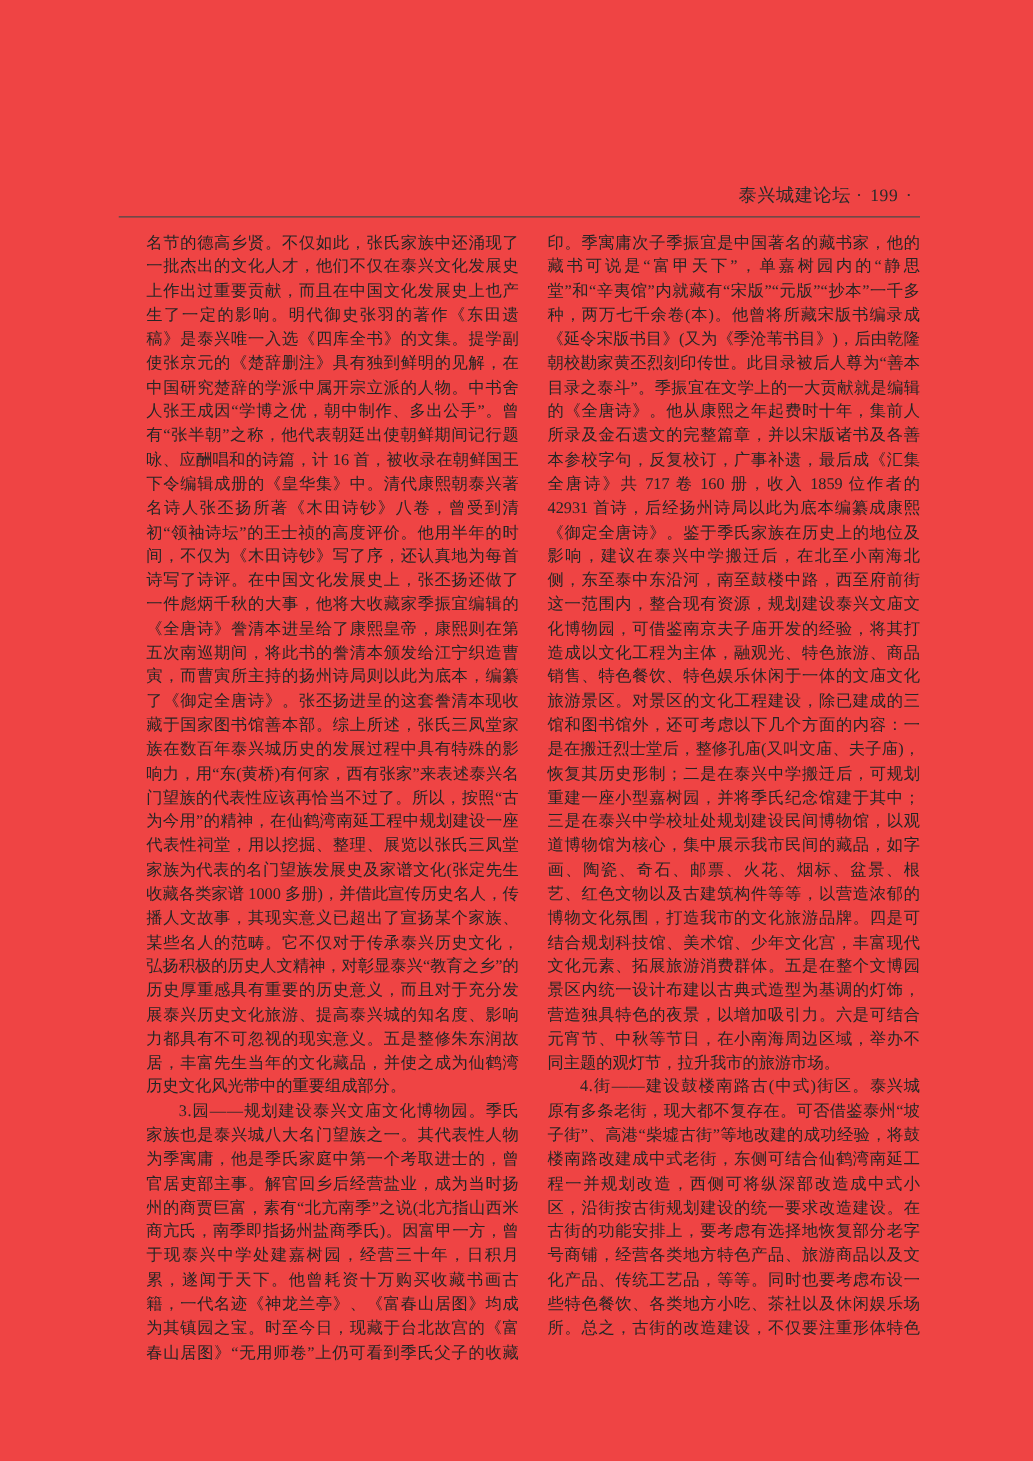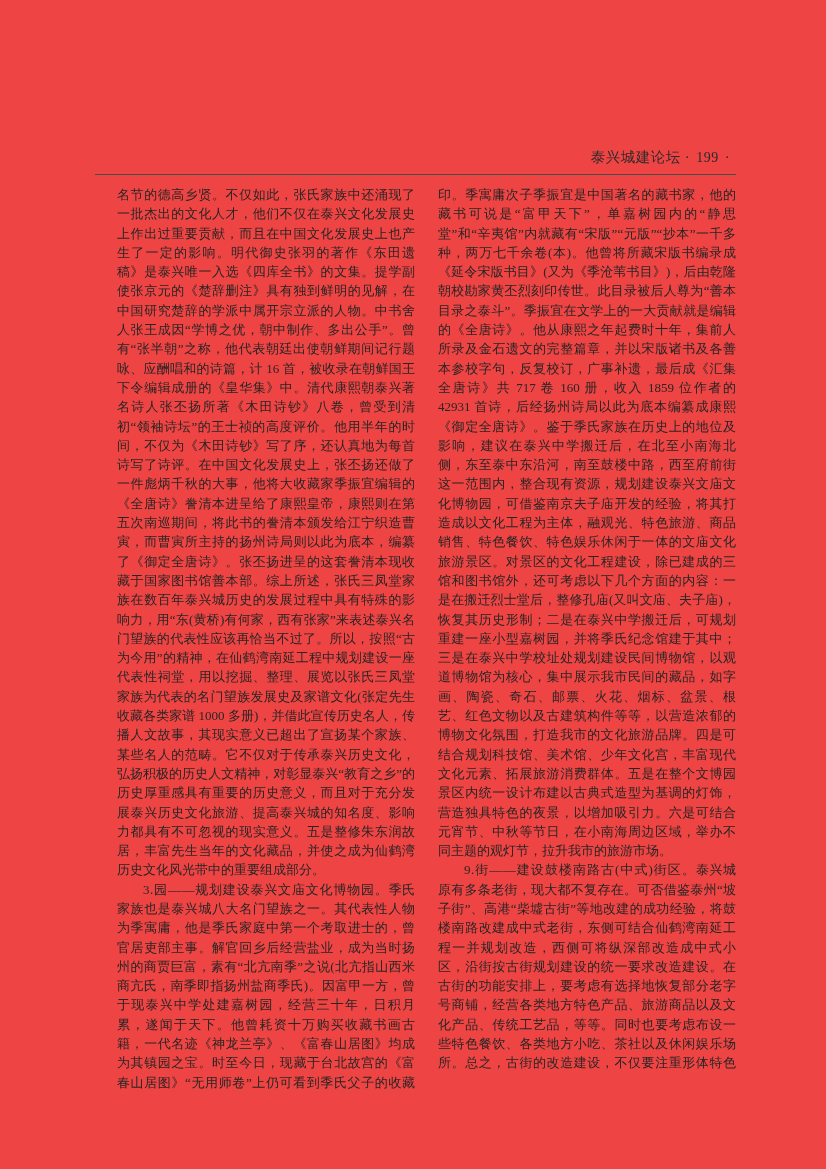--- a/index.html
+++ b/index.html
@@ -76,16 +76,16 @@
     <div class="running-header">
       <span>泰兴城建论坛</span>
       <span class="dot">·</span>
       <span class="pagenum">199</span>
       <span class="dot">·</span>
     </div>
     <hr class="header-rule">
     <div class="article">
         <p class="para"><span class="normal">名节的德高乡贤。不仅如此，张氏家族中还涌现了一批杰出的文化人才，他们不仅在泰兴文化发展史上作出过重要贡献，而且在中国文化发展史上也产生了一定的影响。明代御史张羽的著作《东田遗稿》是泰兴唯一入选《四库全书》的文集。提学副使张京元的《楚辞删注》具有独到鲜明的见解，在中国研究楚辞的学派中属开宗立派的人物。中书舍人张王成因“学博之优，朝中制作、多出公手”。曾有“张半朝”之称，他代表朝廷出使朝鲜期间记行题咏、应酬唱和的诗篇，计 16 首，被收录在朝鲜国王下令编辑成册的《皇华集》中。清代康熙朝泰兴著名诗人张丕扬所著《木田诗钞》八卷，曾受到清初“领袖诗坛”的王士祯的高度评价。他用半年的时间，不仅为《木田诗钞》写了序，还认真地为每首诗写了诗评。在中国文化发展史上，张丕扬还做了一件彪炳千秋的大事，他将大收藏家季振宜编辑的《全唐诗》誊清本进呈给了康熙皇帝，康熙则在第五次南巡期间，将此书的誊清本颁发给江宁织造曹寅，而曹寅所主持的扬州诗局则以此为底本，编纂了《御定全唐诗》。张丕扬进呈的这套誊清本现收藏于国家图书馆善本部。综上所述，张氏三凤堂家族在数百年泰兴城历史的发展过程中具有特殊的影响力，用“东(黄桥)有何家，西有张家”来表述泰兴名门望族的代表性应该再恰当不过了。所以，按照“古为今用”的精神，在仙鹤湾南延工程中规划建设一座代表性祠堂，用以挖掘、整理、展览以张氏三凤堂家族为代表的名门望族发展史及家谱文化(张定先生收藏各类家谱 1000 多册)，并借此宣传历史名人，传播人文故事，其现实意义已超出了宣扬某个家族、某些名人的范畴。它不仅对于传承泰兴历史文化，弘扬积极的历史人文精神，对彰显泰兴“教育之乡”的历史厚重感具有重要的历史意义，而且对于充分发展泰兴历史文化旅游、提高泰兴城的知名度、影响力都具有不可忽视的现实意义。五是整修朱东润故居，丰富先生当年的文化藏品，并使之成为仙鹤湾历史文化风光带中的重要组成部分。</span></p>
         <p class="para indent"><span class="kai">3.园——规划建设泰兴文庙文化博物园。</span><span class="normal">季氏家族也是泰兴城八大名门望族之一。其代表性人物为季寓庸，他是季氏家庭中第一个考取进士的，曾官居吏部主事。解官回乡后经营盐业，成为当时扬州的商贾巨富，素有“北亢南季”之说(北亢指山西米商亢氏，南季即指扬州盐商季氏)。因富甲一方，曾于现泰兴中学处建嘉树园，经营三十年，日积月累，遂闻于天下。他曾耗资十万购买收藏书画古籍，一代名迹《神龙兰亭》、《富春山居图》均成为其镇园之宝。时至今日，现藏于台北故宫的《富春山居图》“无用师卷”上仍可看到季氏父子的收藏印。季寓庸次子季振宜是中国著名的藏书家，他的藏书可说是“富甲天下”，单嘉树园内的“静思堂”和“辛夷馆”内就藏有“宋版”“元版”“抄本”一千多种，两万七千余卷(本)。他曾将所藏宋版书编录成《延令宋版书目》(又为《季沧苇书目》)，后由乾隆朝校勘家黄丕烈刻印传世。此目录被后人尊为“善本目录之泰斗”。季振宜在文学上的一大贡献就是编辑的《全唐诗》。他从康熙之年起费时十年，集前人所录及金石遗文的完整篇章，并以宋版诸书及各善本参校字句，反复校订，广事补遗，最后成《汇集全唐诗》共 717 卷 160 册，收入 1859 位作者的 42931 首诗，后经扬州诗局以此为底本编纂成康熙《御定全唐诗》。鉴于季氏家族在历史上的地位及影响，建议在泰兴中学搬迁后，在北至小南海北侧，东至泰中东沿河，南至鼓楼中路，西至府前街这一范围内，整合现有资源，规划建设泰兴文庙文化博物园，可借鉴南京夫子庙开发的经验，将其打造成以文化工程为主体，融观光、特色旅游、商品销售、特色餐饮、特色娱乐休闲于一体的文庙文化旅游景区。对景区的文化工程建设，除已建成的三馆和图书馆外，还可考虑以下几个方面的内容：一是在搬迁烈士堂后，整修孔庙(又叫文庙、夫子庙)，恢复其历史形制；二是在泰兴中学搬迁后，可规划重建一座小型嘉树园，并将季氏纪念馆建于其中；三是在泰兴中学校址处规划建设民间博物馆，以观道博物馆为核心，集中展示我市民间的藏品，如字画、陶瓷、奇石、邮票、火花、烟标、盆景、根艺、红色文物以及古建筑构件等等，以营造浓郁的博物文化氛围，打造我市的文化旅游品牌。四是可结合规划科技馆、美术馆、少年文化宫，丰富现代文化元素、拓展旅游消费群体。五是在整个文博园景区内统一设计布建以古典式造型为基调的灯饰，营造独具特色的夜景，以增加吸引力。六是可结合元宵节、中秋等节日，在小南海周边区域，举办不同主题的观灯节，拉升我市的旅游市场。</span></p>
-        <p class="para indent"><span class="kai">9.街——建设鼓楼南路古(中式)街区。</span><span class="normal">泰兴城原有多条老街，现大都不复存在。可否借鉴泰州“坡子街”、高港“柴墟古街”等地改建的成功经验，将鼓楼南路改建成中式老街，东侧可结合仙鹤湾南延工程一并规划改造，西侧可将纵深部改造成中式小区，沿街按古街规划建设的统一要求改造建设。在古街的功能安排上，要考虑有选择地恢复部分老字号商铺，经营各类地方特色产品、旅游商品以及文化产品、传统工艺品，等等。同时也要考虑布设一些特色餐饮、各类地方小吃、茶社以及休闲娱乐场所。总之，古街的改造建设，不仅要注重形体特色的塑造，还要注重这条商业街道经营特色的研究，以适应发展城市旅游的需要。</span></p>
+        <p class="para indent"><span class="kai">4.街——建设鼓楼南路古(中式)街区。</span><span class="normal">泰兴城原有多条老街，现大都不复存在。可否借鉴泰州“坡子街”、高港“柴墟古街”等地改建的成功经验，将鼓楼南路改建成中式老街，东侧可结合仙鹤湾南延工程一并规划改造，西侧可将纵深部改造成中式小区，沿街按古街规划建设的统一要求改造建设。在古街的功能安排上，要考虑有选择地恢复部分老字号商铺，经营各类地方特色产品、旅游商品以及文化产品、传统工艺品，等等。同时也要考虑布设一些特色餐饮、各类地方小吃、茶社以及休闲娱乐场所。总之，古街的改造建设，不仅要注重形体特色的塑造，还要注重这条商业街道经营特色的研究，以适应发展城市旅游的需要。</span></p>
       </div>
   </div>
 </div>
 
 </body></html>

